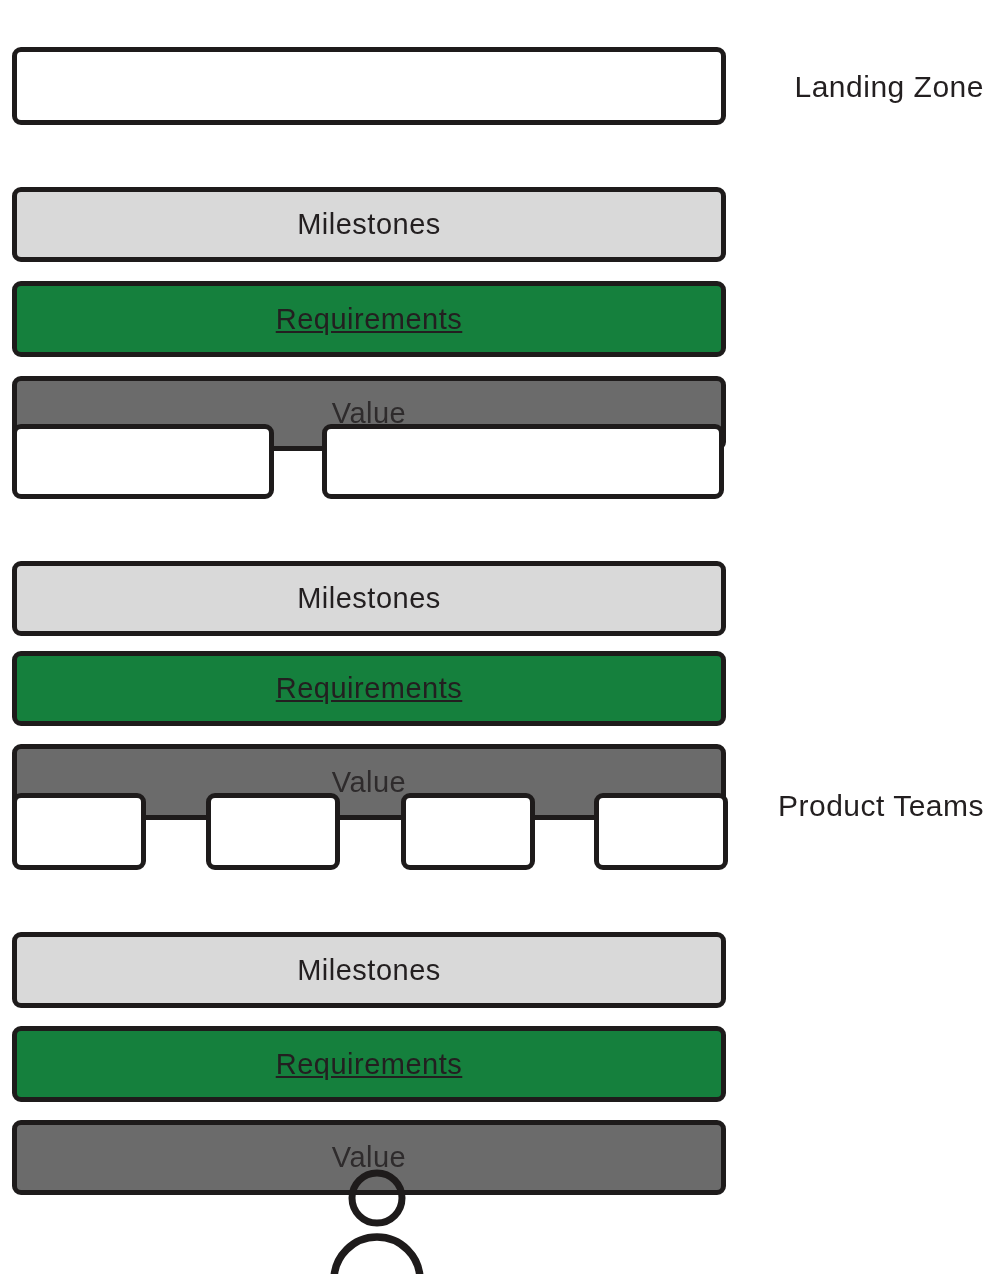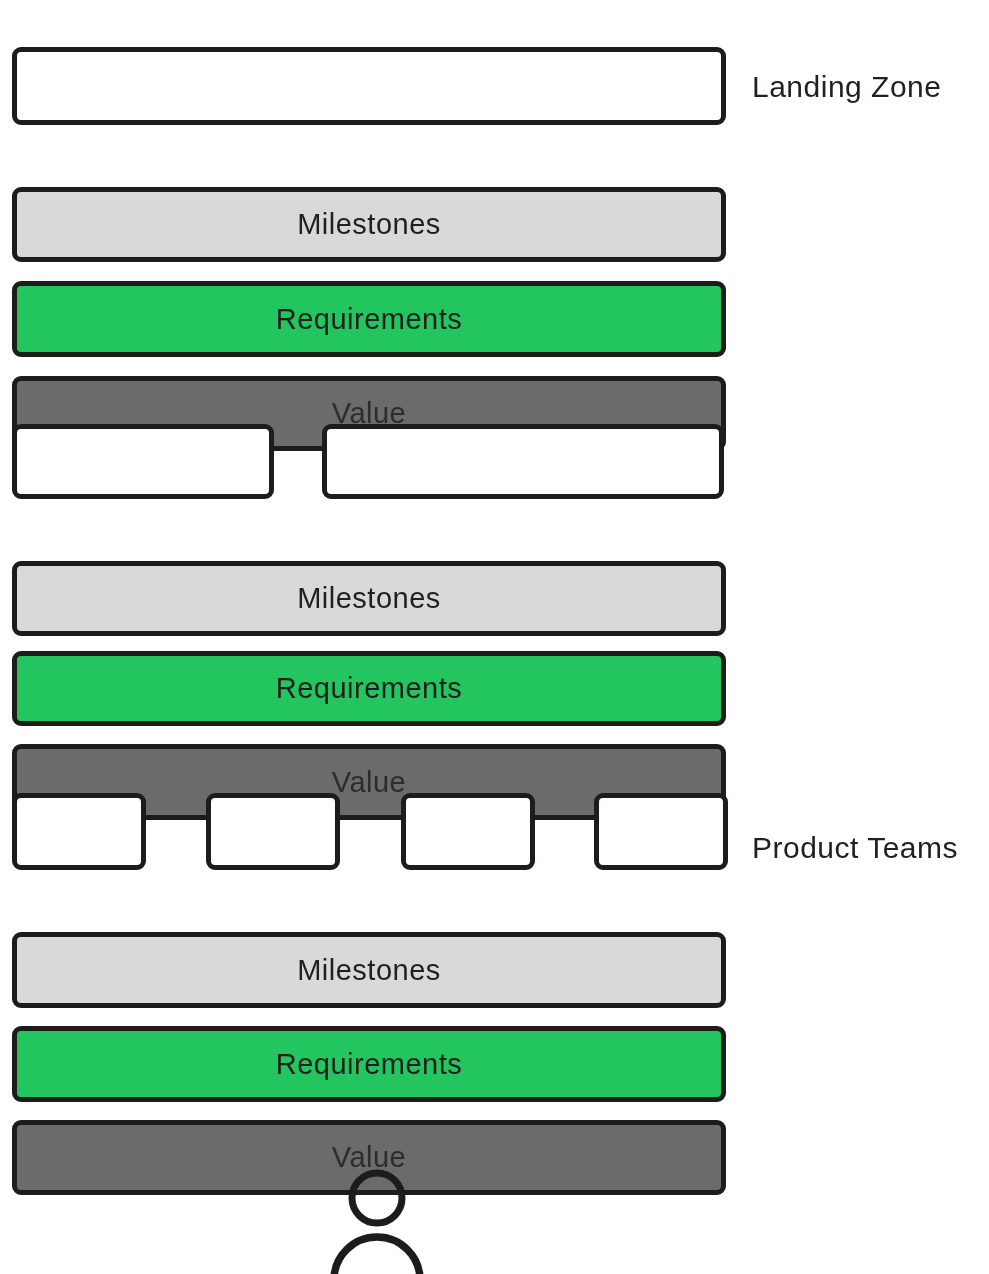--- a/index.html
+++ b/index.html
@@ -28,21 +28,21 @@
     justify-content: center;
     background: #ffffff;
     margin-top: 44px;
   }
   .bar .bar-text {
     font-size: 29px;
     font-weight: 500;
     letter-spacing: 0.5px;
   }
   .bar.light { background: #d9d9d9; }
-  .bar.red   { background: #22c55e; }
+  .bar.red   { background: #15803d; text-decoration: underline; }
   .bar.dark  { background: #6b6b6b; }
   .bar.dark .bar-text { color: #2e2b2c; text-align: center; }
 
   
   .hbox {
     position: absolute;
     box-sizing: border-box;
     border: 5px solid #1e1b1b;
     border-radius: 9px;
     background: #ffffff;
@@ -51,20 +51,21 @@
   
   .side-label {
     position: absolute;
     left: 752px;
     width: 232px;
     font-size: 30px;
     font-weight: 500;
     line-height: 40px;
     letter-spacing: 0.5px;
     color: #231f20;
+    text-align: right;
   }
 
   .person {
     position: absolute;
     left: 330px;
     top: 1162px;
     width: 94px;
     height: 112px;
   }
 </style>
@@ -96,21 +97,21 @@
     <span class="bar-text">Requirements</span>
   </div>
   <div class="bar dark" style="top:700px; height:76px;">
     <span class="bar-text">Value</span>
   </div>
 
   <div class="hbox" style="left:12px;  top:793px; width:134px; height:77px;"></div>
   <div class="hbox" style="left:206px; top:793px; width:134px; height:77px;"></div>
   <div class="hbox" style="left:401px; top:793px; width:134px; height:77px;"></div>
   <div class="hbox" style="left:594px; top:793px; width:134px; height:77px;"></div>
-  <div class="side-label" style="top:828px;">Product Teams</div>
+  <div class="side-label" style="top:786px;">Product Teams</div>
 
   <div class="bar light" style="top:888px; height:76px;">
     <span class="bar-text">Milestones</span>
   </div>
   <div class="bar red" style="top:982px; height:76px;">
     <span class="bar-text">Requirements</span>
   </div>
   <div class="bar dark" style="top:1076px; height:75px;">
     <span class="bar-text">Value</span>
   </div>

